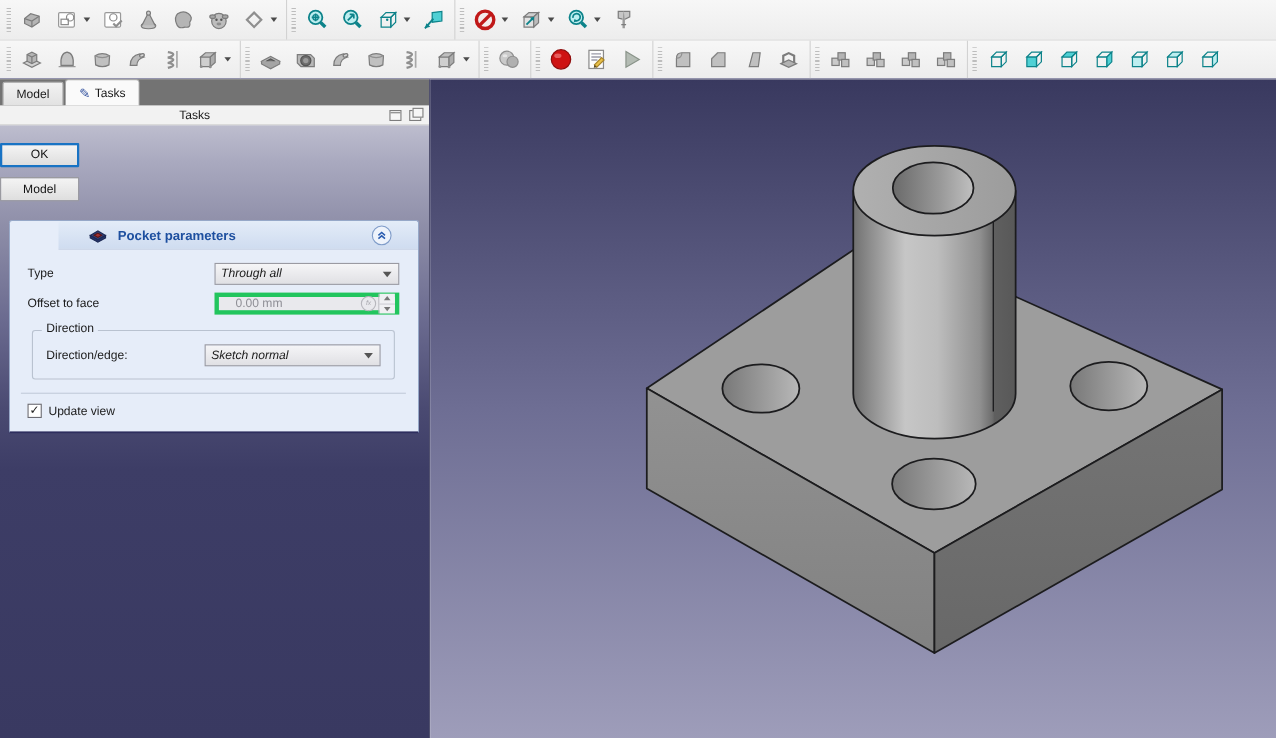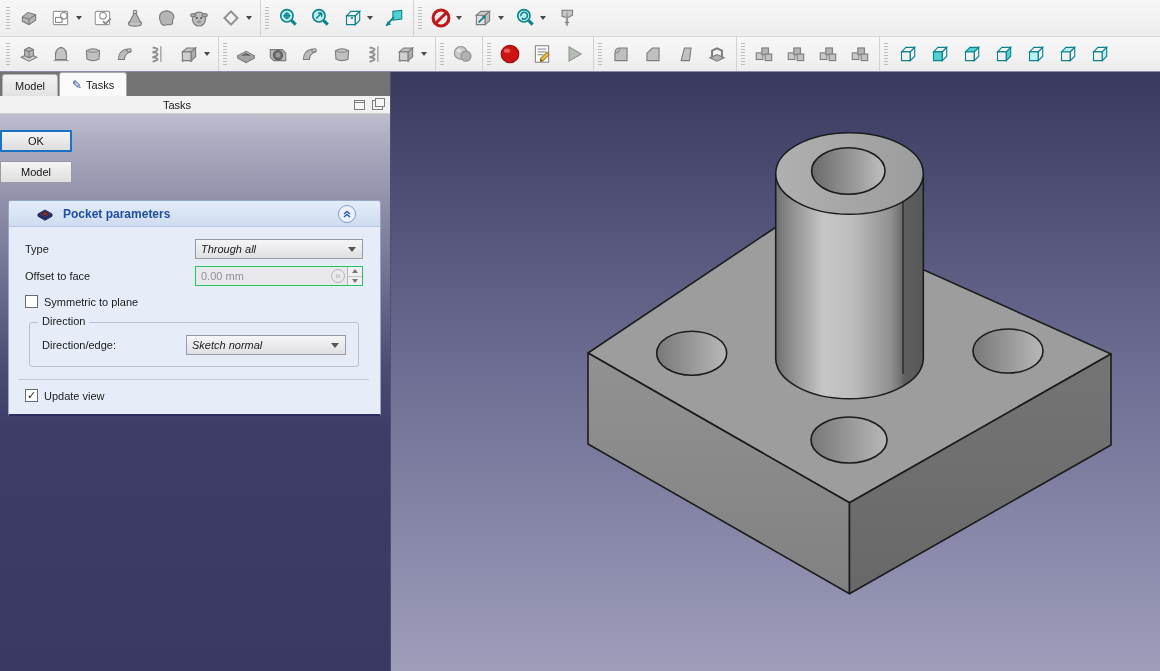--- a/index.html
+++ b/index.html
@@ -45,34 +45,34 @@
     #6a6a8f 32%,#4a4a72 46%,#3d3d66 56%,#393961 100%);padding-top:16px;box-sizing:border-box;}
   
   #okrow{display:flex;justify-content:center;gap:9px;flex-direction:column;}
   .pushbtn{width:72px;height:22px;font-size:11px;font-family:inherit;color:#111;
     background:linear-gradient(#f4f4f4,#dedede);border:1px solid #9a9aa0;border-radius:1px;cursor:default;}
   .pushbtn.focus{border:2px solid #1873c4;}
   
   #dlg{margin:17px 9px 0 8px;background:#e6edf9;border:1px solid #96a8c8;border-bottom:2px solid #2e2e5e;
     border-radius:3px 3px 0 0;}
   #dlghead{height:25px;display:flex;align-items:center;gap:6px;padding:0 24px;
-    background:linear-gradient(#e3ecf8,#cfdcf0);border-bottom:1px solid #b9c6dd;border-radius:3px 3px 0 0;}
+    background:linear-gradient(#e3ecf8,#cfdcf0);border-bottom:1px solid #b9c6dd;border-radius:3px 3px 0 0;margin-left:44px;}
   #dlghead .htitle{font-weight:bold;font-size:12px;flex:1;}
   #collapse{width:16px;height:16px;border-radius:50%;border:1px solid #7f9cc9;background:#eef3fb;
     display:flex;align-items:center;justify-content:center;cursor:default;}
   #dlgbody{padding:12px 17px 10px 16px;}
   .frow{display:flex;align-items:center;margin-bottom:7px;}
   .frow .flabel{flex:1;}
   .combo{width:168px;height:20px;box-sizing:border-box;border:1px solid #9a9aa2;
     background:linear-gradient(#f5f5f7,#e0e0e4);display:flex;align-items:center;padding-left:5px;cursor:default;font-style:italic;}
   .combo .cval{flex:1;}
   .combo .chev{width:0;height:0;border-left:4px solid transparent;border-right:4px solid transparent;
     border-top:5px solid #555;margin-right:6px;}
-  .spin{width:168px;height:20px;box-sizing:border-box;border:1px solid #22c55e;background:#e9e9ed;
-    display:flex;align-items:center;padding-left:5px;color:#8f8f96;margin-left:32px;}
+  .spin{width:168px;height:20px;box-sizing:border-box;border:4px solid #22c55e;background:#e9e9ed;
+    display:flex;align-items:center;padding-left:15px;color:#8f8f96;margin-left:32px;}
   .spin .sval{flex:1;}
   .fx{width:12px;height:12px;border-radius:50%;border:1px solid #b6b6bc;color:#a6a6ac;
     font-size:6px;font-style:italic;display:flex;align-items:center;justify-content:center;margin-right:2px;}
   .updown{width:14px;height:18px;display:flex;flex-direction:column;border-left:1px solid #b6b6bc;}
   .updown span{flex:1;background:#f0f0f3;display:flex;align-items:center;justify-content:center;}
   .updown span:first-child{border-bottom:1px solid #c6c6cc;}
   .arr-up{width:0;height:0;border-left:3px solid transparent;border-right:3px solid transparent;border-bottom:4px solid #777;}
   .arr-dn{width:0;height:0;border-left:3px solid transparent;border-right:3px solid transparent;border-top:4px solid #777;}
   .cbrow{display:flex;align-items:center;gap:6px;margin:9px 0;}
   .cb{width:13px;height:13px;background:#fff;border:1px solid #6a6a72;box-sizing:border-box;
@@ -613,24 +613,20 @@
                   <span>
                       <i class="arr-up"></i>
                     </span>
                   <span>
                       <i class="arr-dn"></i>
                     </span>
                 </span>
               </div>
             </div>
 
-            <div class="cbrow">
-              <span class="cb"></span>
-              <span>Symmetric to plane</span>
-            </div>
 
             <div id="dirgroup">
               <span class="legend">Direction</span>
               <div class="frow">
                 <span class="flabel">Direction/edge:</span>
                 <div class="combo">
                   <span class="cval">Sketch normal</span>
                   <span class="chev"></span>
                 </div>
               </div>

